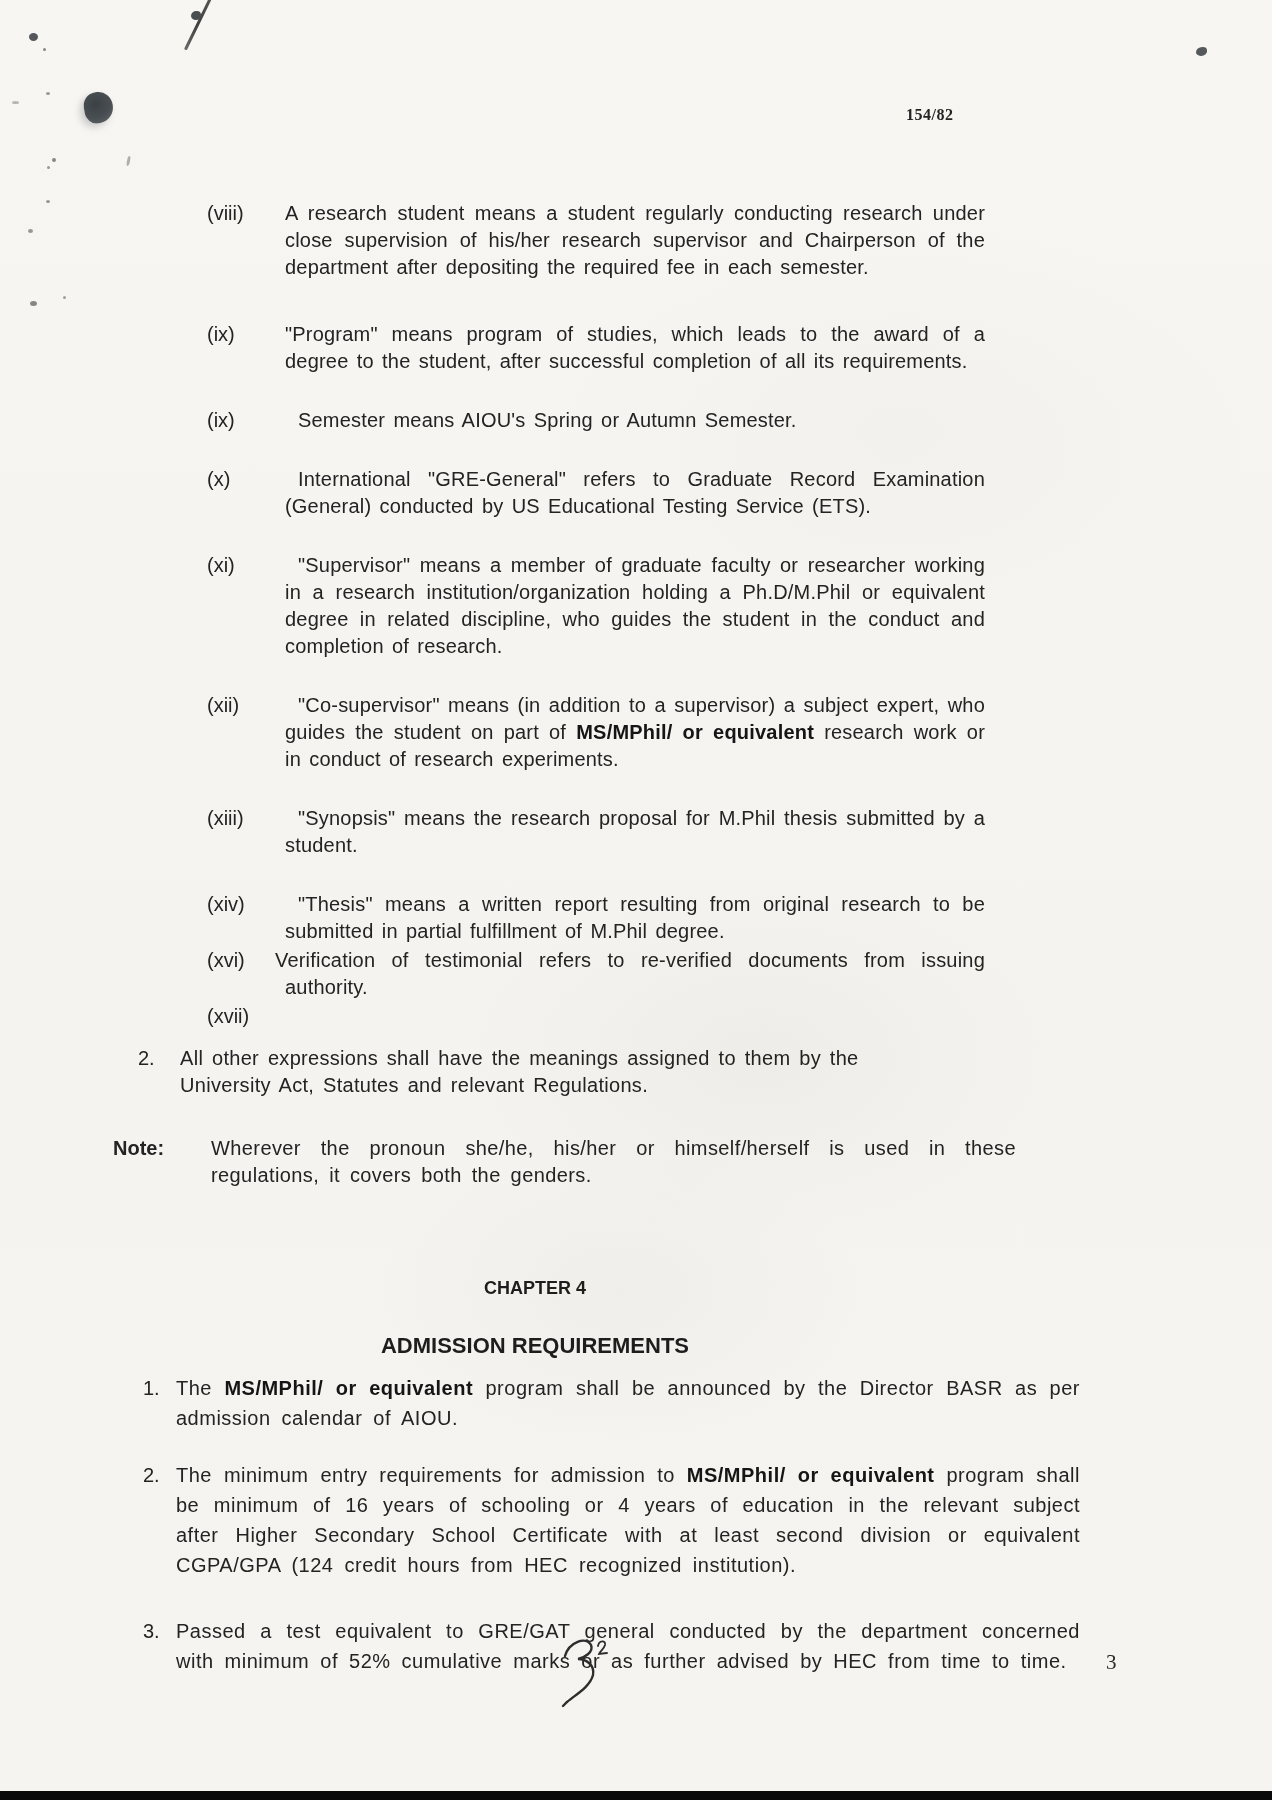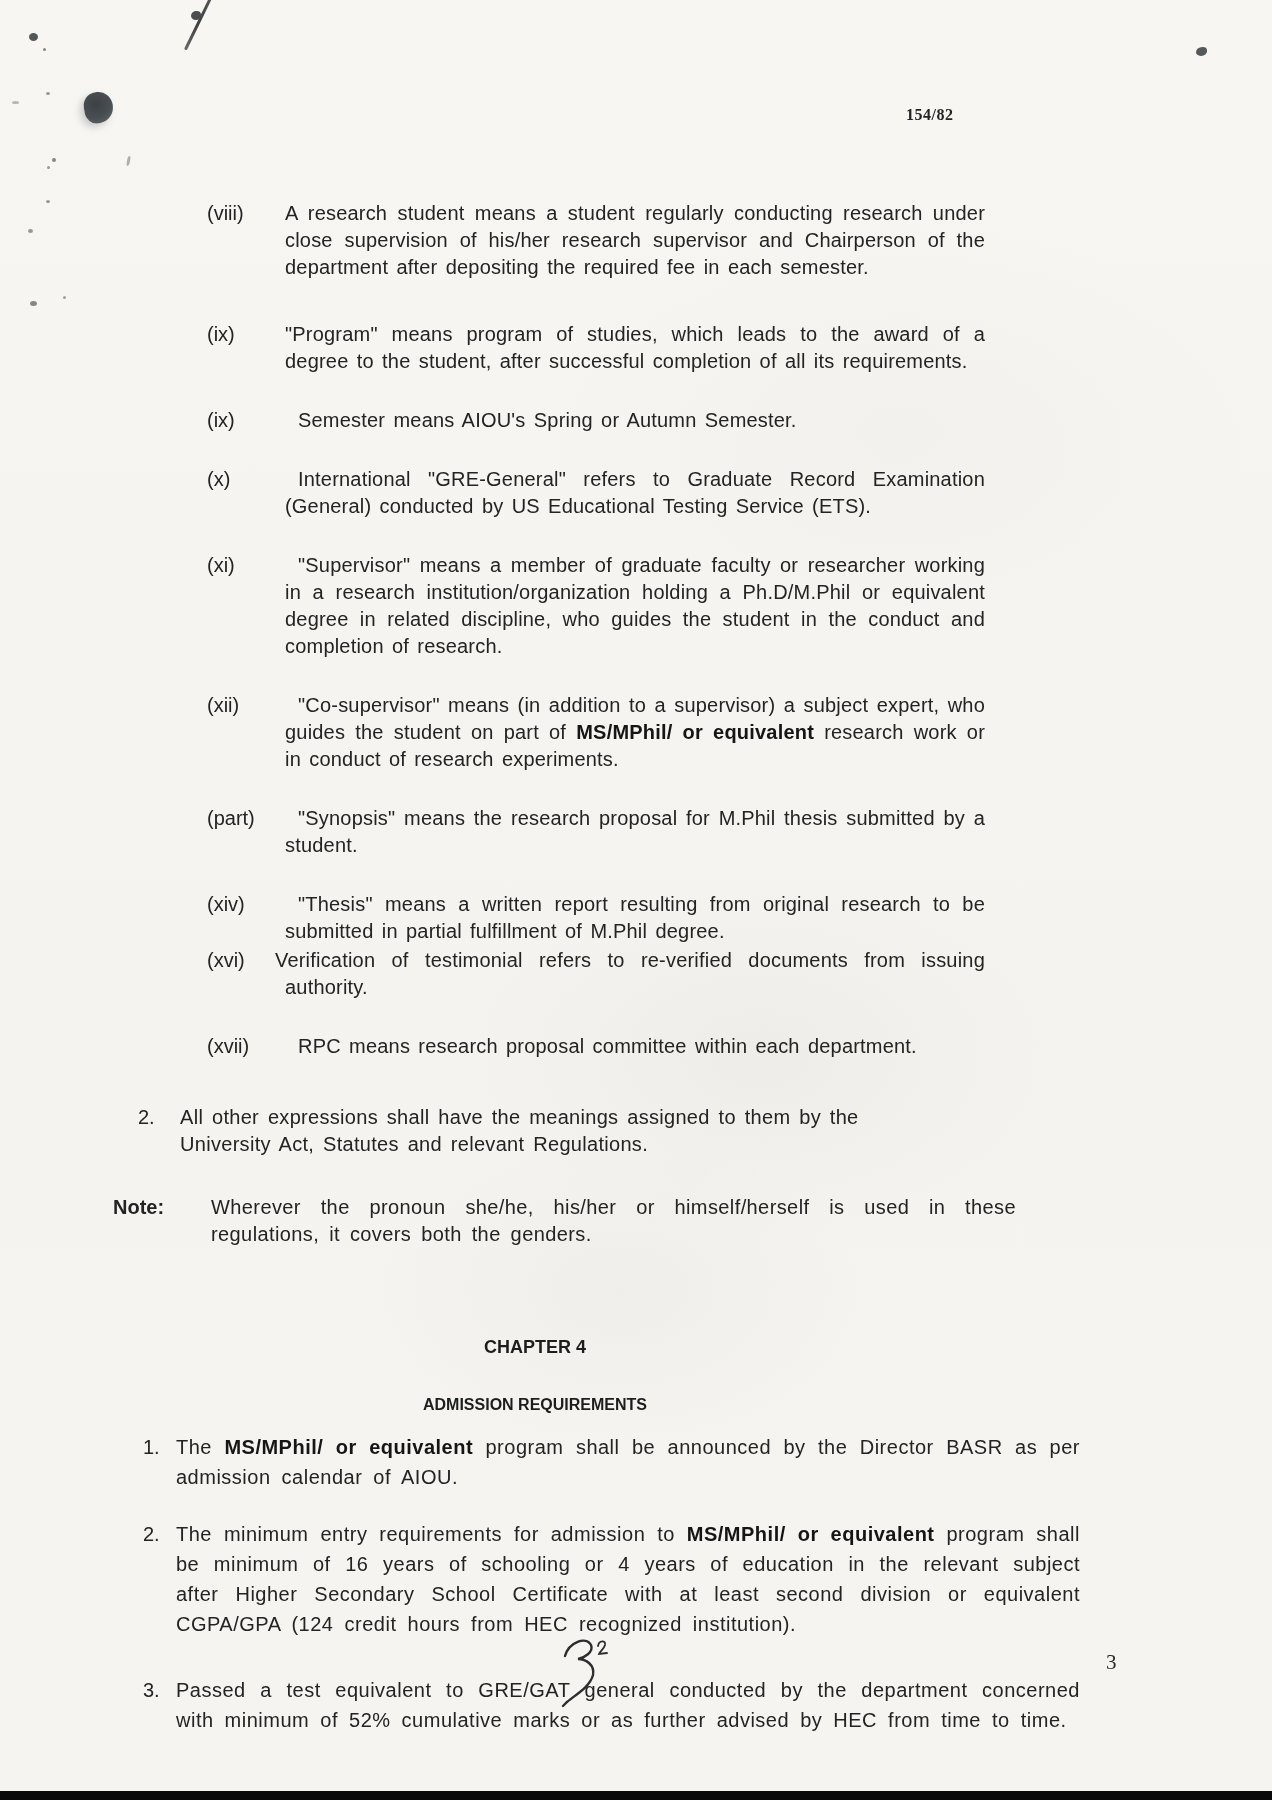--- a/index.html
+++ b/index.html
@@ -55,21 +55,21 @@
   .m40{margin-bottom:40px;}.m27{margin-bottom:27px;}.m22{margin-bottom:22px;}
   .m18{margin-bottom:18px;}.m6{margin-bottom:6px;}.m4{margin-bottom:4px;}
   .m2{margin-bottom:2px;}.m0{margin-bottom:0;}
   .clause{position:relative;margin:44px 0 0 138px;width:747px;}
   .clause-label{position:absolute;left:0;top:0;}
   .clause-text{margin:0 0 0 42px;width:705px;letter-spacing:.3px;word-spacing:3px;}
   .note{position:relative;margin:36px 0 0 113px;width:872px;}
   .note-label{position:absolute;left:0;top:0;font-weight:bold;}
   .note-text{margin:0 0 0 98px;width:805px;text-align:justify;letter-spacing:.4px;word-spacing:4px;}
   .chapter-title{margin:85px 0 0 80px;width:910px;text-align:center;font-weight:bold;font-size:18px;line-height:28px;color:#1d1d1d;}
-  .section-title{margin:30px 0 0 80px;width:910px;text-align:center;font-weight:bold;font-size:16px;line-height:28px;color:#1d1d1d;}
+  .section-title{margin:30px 0 0 80px;width:910px;text-align:center;font-weight:bold;font-size:22px;line-height:28px;color:#1d1d1d;}
   .admission{margin:13px 0 0 143px;width:937px;line-height:30px;}
   .adm-item{position:relative;padding-left:33px;text-align:justify;letter-spacing:.5px;word-spacing:5px;}
   .adm-label{position:absolute;left:0;top:0;letter-spacing:0;word-spacing:0;}
   .adm-text{margin:0;}
   .mb27{margin-bottom:27px;}.mb36{margin-bottom:36px;}
   b{font-weight:bold;color:#151515;}
 </style>
 </head>
 <body>
 
@@ -121,37 +121,36 @@
         <span class="def-label">(xi)</span>
         <p class="def-text"><span>"Supervisor" means a member of graduate faculty or researcher working in a research institution/organization holding a Ph.D/M.Phil or equivalent degree in related discipline, who guides the student in the conduct and completion of research.</span><b></b><span></span></p>
       </div>
 
       <div class="def-item m2 fi">
         <span class="def-label">(xii)</span>
         <p class="def-text"><span>"Co-supervisor" means (in addition to a supervisor) a subject expert, who guides the student on part of </span><b>MS/MPhil/ or equivalent</b><span> research work or in conduct of research experiments.</span></p>
       </div>
 
       <div class="def-item m4 fi">
-        <span class="def-label">(part)</span>
+        <span class="def-label">(xiii)</span>
         <p class="def-text"><span>"Synopsis" means the research proposal for M.Phil thesis submitted by a student.</span><b></b><span></span></p>
       </div>
 
       <div class="def-item m2 fi">
         <span class="def-label">(xiv)</span>
         <p class="def-text"><span>"Thesis" means a written report resulting from original research to be submitted in partial fulfillment of M.Phil degree.</span><b></b><span></span></p>
       </div>
 
       <div class="def-item m2 fo">
         <span class="def-label">(xvi)</span>
         <p class="def-text"><span>Verification of testimonial refers to re-verified documents from issuing authority.</span><b></b><span></span></p>
       </div>
 
       <div class="def-item m0 fi">
         <span class="def-label">(xvii)</span>
-        <p class="def-text"><span>RPC means research proposal committee within each department.</span><b></b><span></span></p>
       </div>
 
     </section>
 
     <div class="clause">
       <span class="clause-label">2.</span>
       <p class="clause-text">All other expressions shall have the meanings assigned to them by the University Act, Statutes and relevant Regulations.</p>
     </div>
 
     <div class="note">

